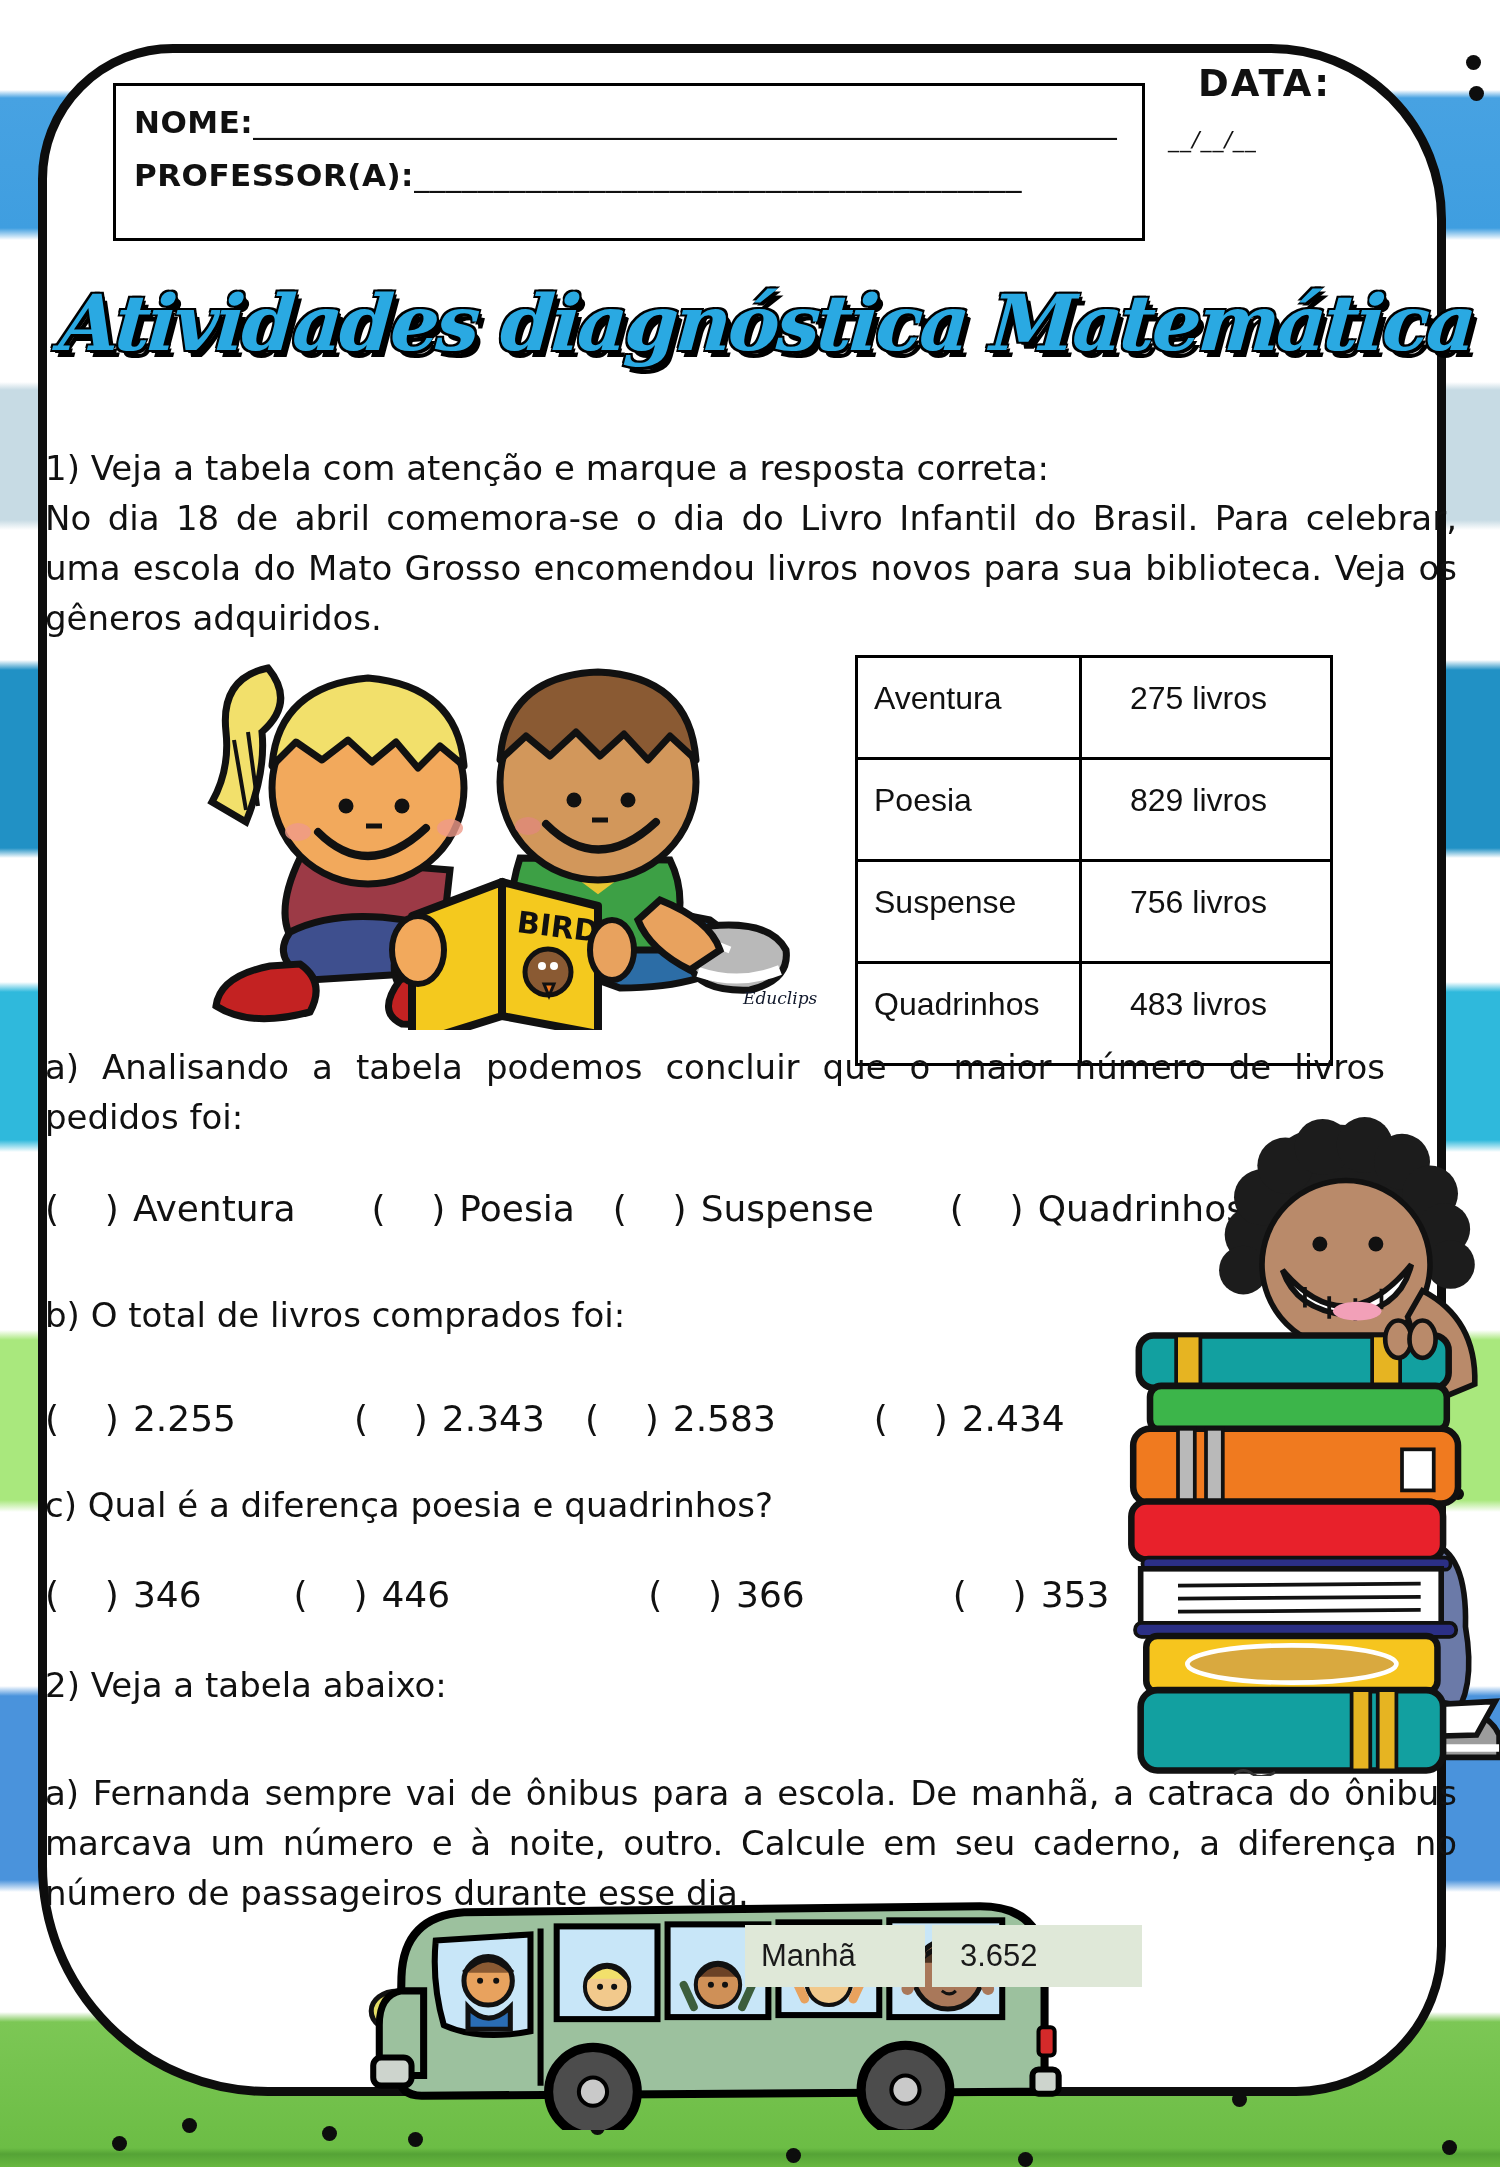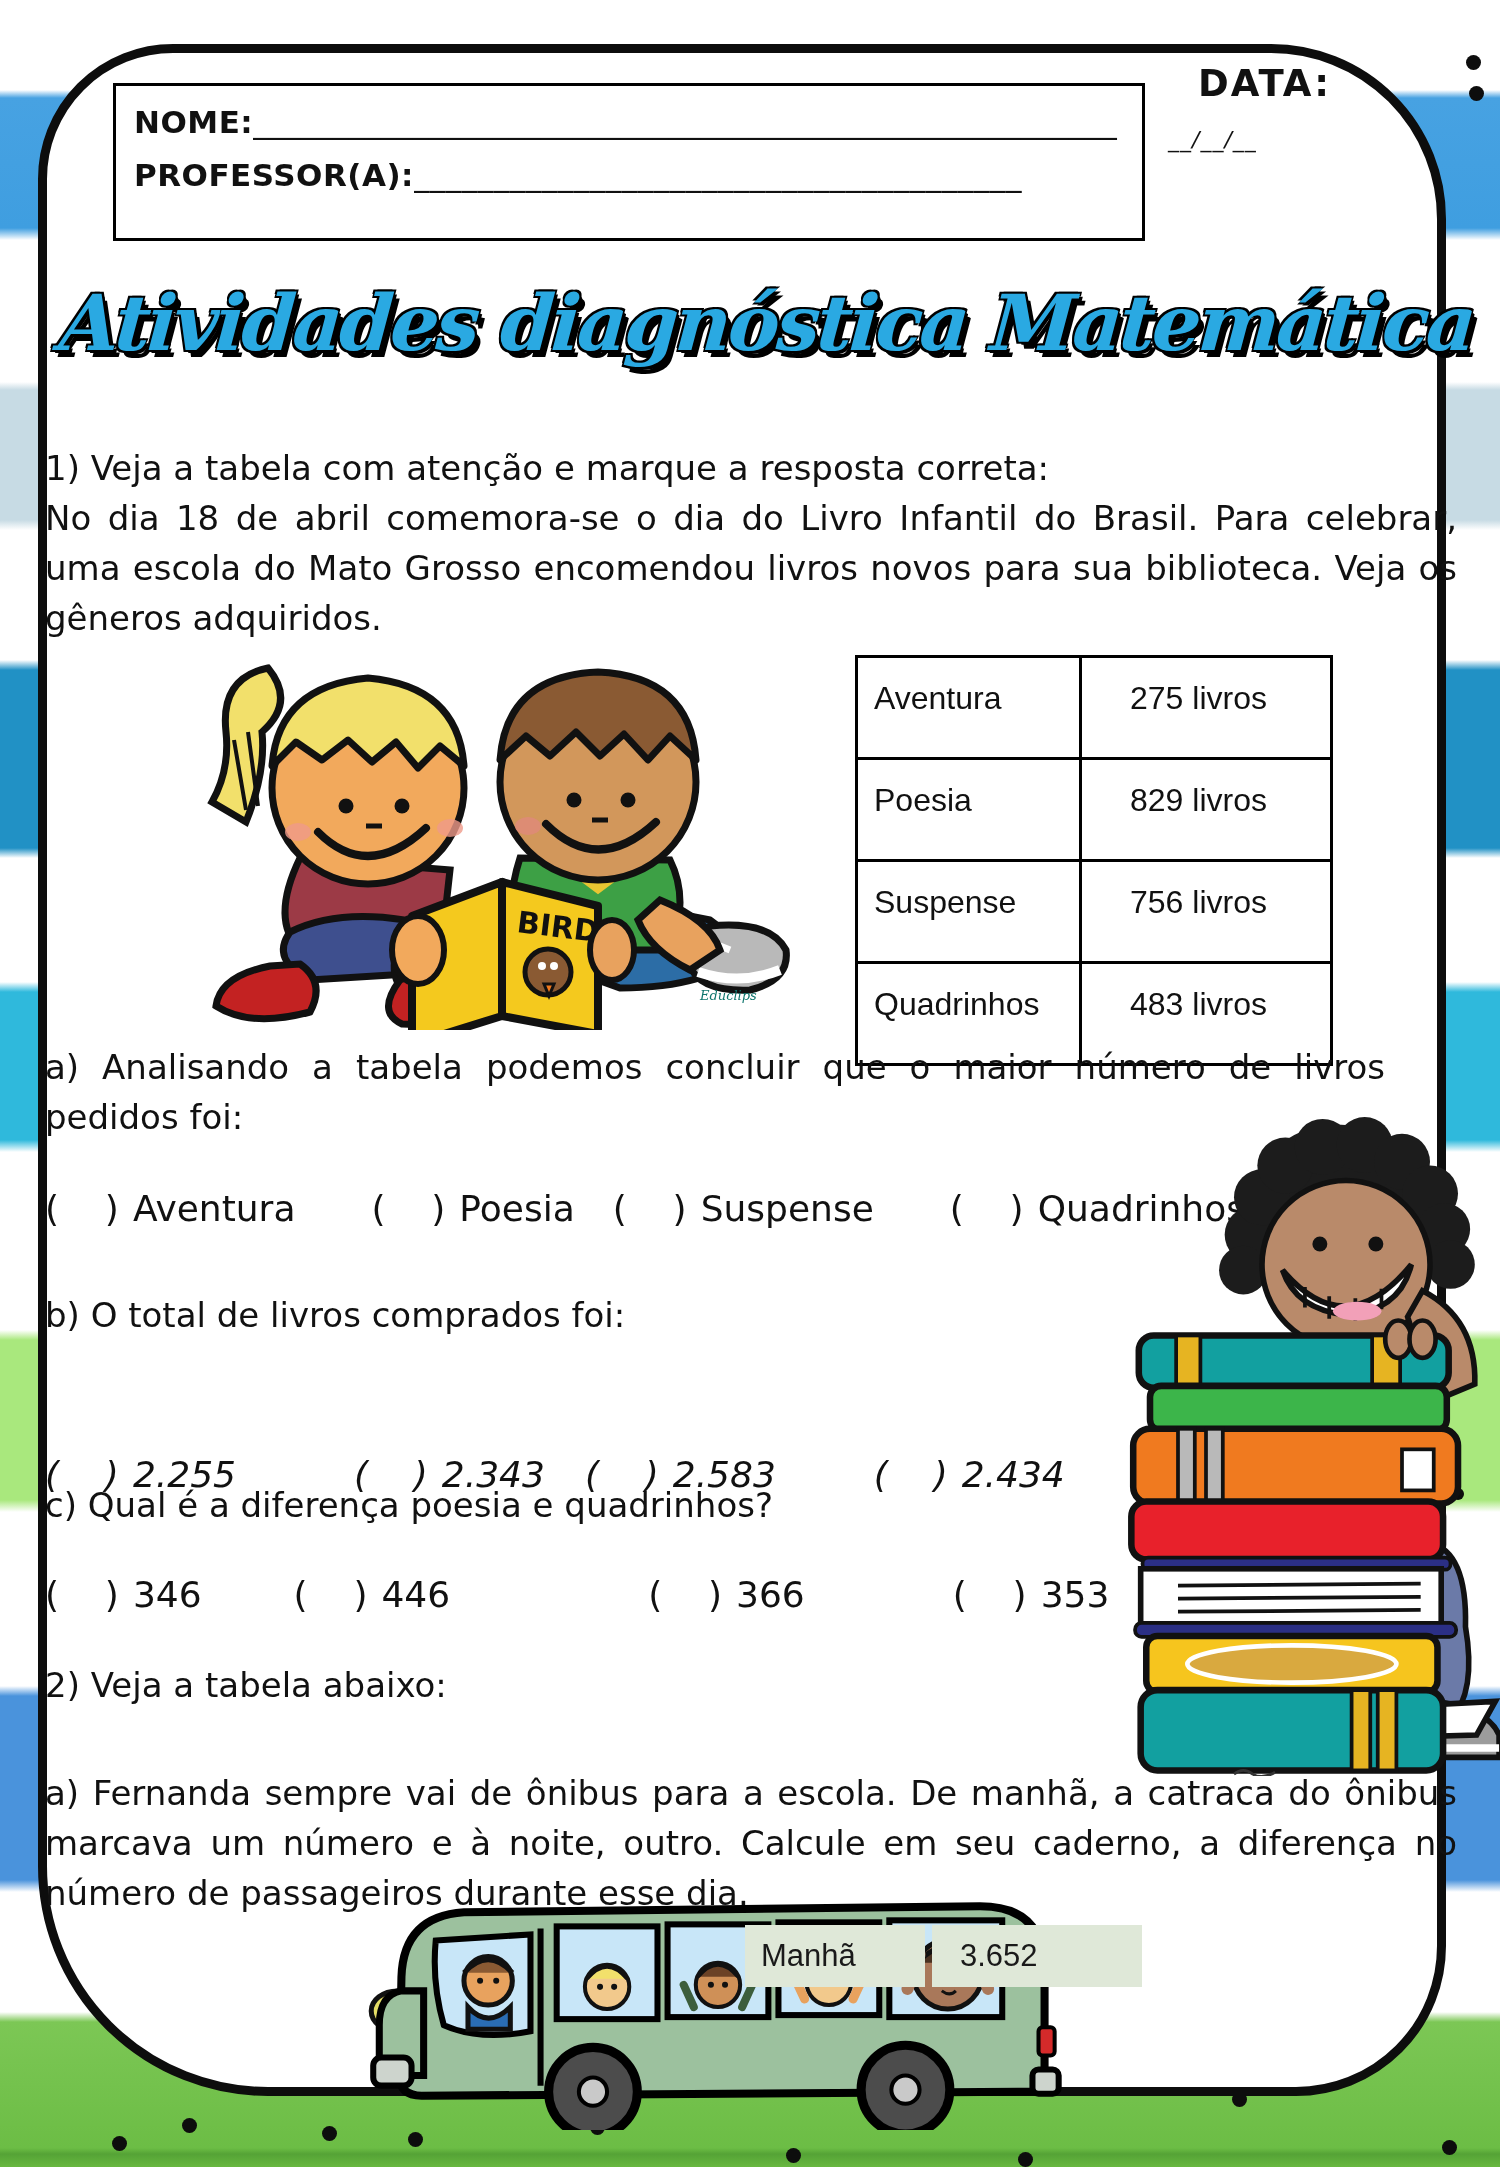--- a/index.html
+++ b/index.html
@@ -76,21 +76,21 @@
   .row-c .opt:nth-child(1){margin-right:92px;}
   .row-c .opt:nth-child(2){margin-right:198px;}
   .row-c .opt:nth-child(3){margin-right:148px;}
   
   .bustable{position:absolute;left:745px;top:1925px;font-family:"Liberation Sans",sans-serif;font-size:31px;color:#1a1a1a;}
   .bustable .brow{display:flex;margin-bottom:7px;}
   .bustable .cell{background:#dfe8d8;height:62px;display:flex;align-items:center;box-sizing:border-box;}
   .bustable .cl{width:180px;padding-left:16px;margin-right:7px;}
   .bustable .cv{width:210px;padding-left:28px;}
   .clip{position:absolute;}
-  .wm{position:absolute;font-size:13px;font-style:italic;color:#0f766e;font-family:"DejaVu Serif",serif;}
+  .wm{position:absolute;font-size:17px;font-style:italic;color:#0f172a;font-family:"DejaVu Serif",serif;margin-left:43px;}
 </style>
 </head>
 <body>
 
 <div class="bg"></div>
 
 <div class="dot" style="left:1466px;top:55px;"></div>
 <div class="dot" style="left:1469px;top:86px;"></div>
 <div class="dot" style="left:1452px;top:1488px;width:12px;height:12px;"></div>
 <div class="dot" style="left:112px;top:2136px;"></div>
@@ -206,21 +206,21 @@
 
 <div class="tb just" style="top:1042px;width:1340px;">a) Analisando a tabela podemos concluir que o maior número de livros pedidos foi:</div>
 <div class="optrow row-a" style="top:1188px;">
   <span class="opt"><span>(&nbsp;&nbsp;&nbsp;&nbsp;)</span><span class="lbl">Aventura</span></span>
   <span class="opt"><span>(&nbsp;&nbsp;&nbsp;&nbsp;)</span><span class="lbl">Poesia</span></span>
   <span class="opt"><span>(&nbsp;&nbsp;&nbsp;&nbsp;)</span><span class="lbl">Suspense</span></span>
   <span class="opt"><span>(&nbsp;&nbsp;&nbsp;&nbsp;)</span><span class="lbl">Quadrinhos</span></span>
 </div>
 
 <div class="tb" style="top:1290px;">b) O total de livros comprados foi:</div>
-<div class="optrow row-b" style="top:1454px;font-style:italic;">
+<div class="optrow row-b" style="top:1398px;">
   <span class="opt"><span>(&nbsp;&nbsp;&nbsp;&nbsp;)</span><span class="lbl">2.255</span></span>
   <span class="opt"><span>(&nbsp;&nbsp;&nbsp;&nbsp;)</span><span class="lbl">2.343</span></span>
   <span class="opt"><span>(&nbsp;&nbsp;&nbsp;&nbsp;)</span><span class="lbl">2.583</span></span>
   <span class="opt"><span>(&nbsp;&nbsp;&nbsp;&nbsp;)</span><span class="lbl">2.434</span></span>
 </div>
 
 <div class="tb" style="top:1480px;">c) Qual é a diferença poesia e quadrinhos?</div>
 <div class="optrow row-c" style="top:1574px;">
   <span class="opt"><span>(&nbsp;&nbsp;&nbsp;&nbsp;)</span><span class="lbl">346</span></span>
   <span class="opt"><span>(&nbsp;&nbsp;&nbsp;&nbsp;)</span><span class="lbl">446</span></span>

